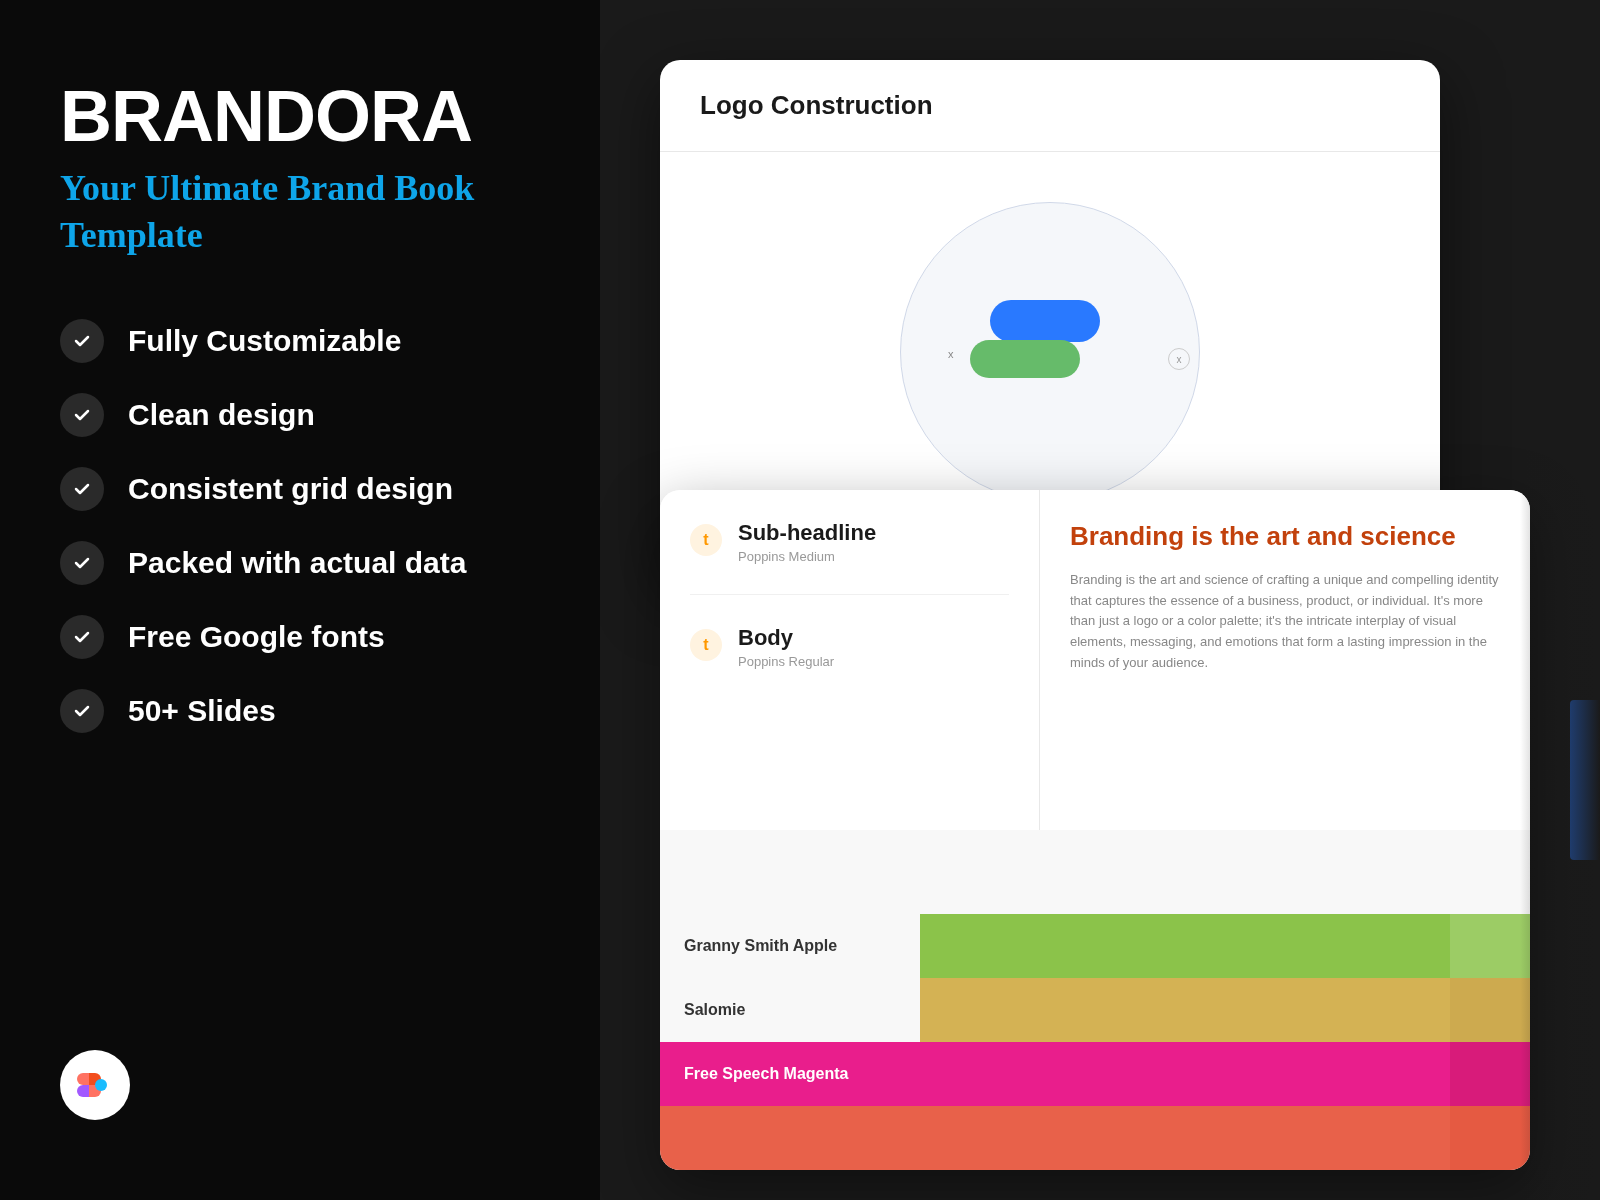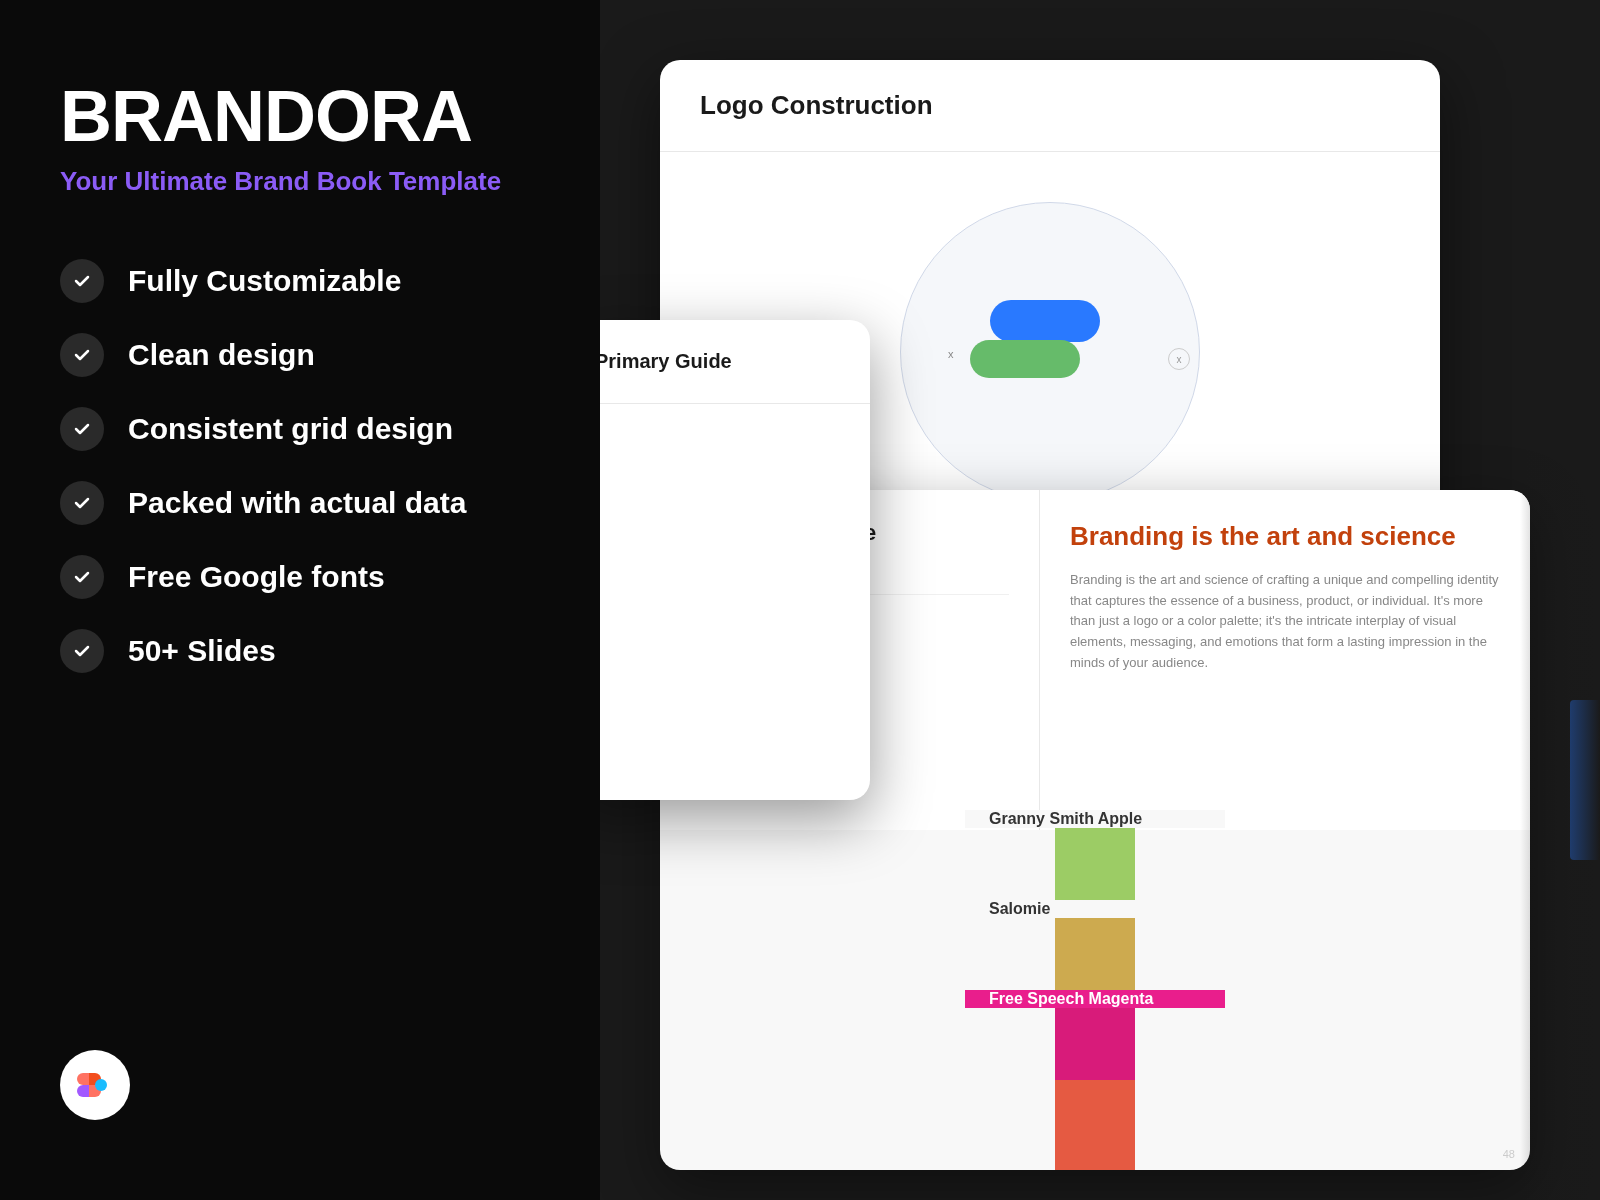--- a/index.html
+++ b/index.html
@@ -35,25 +35,26 @@
     .brand-title {
       font-size: 72px;
       font-weight: 900;
       color: #ffffff;
       letter-spacing: -1px;
       margin-bottom: 13px;
       line-height: 1;
     }
 
     .brand-subtitle {
-      font-size: 26px;
-      font-weight: 700;
-      color: #8b5cf6;
+      font-size: 36px;
+      font-weight: 700;
+      color: #0ea5e9;
       line-height: 1.3;
       margin-bottom: 60px;
+      font-family: Liberation Serif, serif;
     }
 
     .features-list {
       display: flex;
       flex-direction: column;
       gap: 30px;
     }
 
     .feature-item {
       display: flex;
@@ -322,23 +323,22 @@
     
     .color-swatches {
       position: absolute;
       bottom: 0;
       left: 0;
       right: 0;
     }
 
     .color-row {
       display: flex;
-      height: 90px;
-      align-items: center;
-      flex-direction: column;
+      height: 64px;
+      align-items: center;
     }
 
     .color-label-cell {
       width: 260px;
       padding-left: 24px;
       font-size: 17px;
       font-weight: 700;
       background: #f8f8f8;
       height: 100%;
       display: flex;
@@ -463,25 +463,20 @@
         <div class="pill-blue"></div>
         <div class="pill-green"></div>
         <span class="x-label-left">x</span>
         <div class="x-label-right">
           <span>x</span>
         </div>
       </div>
     </div>
   </div>
 
-  <div class="mockup-middle">
-    <div class="mockup-middle-header">
-      <span class="mockup-middle-title">Primary Guide</span>
-    </div>
-  </div>
 
   <div class="mockup-bottom">
     <div class="mockup-bottom-inner">
 
       <div class="typography-section">
 
         <div class="typo-row">
           <div class="typo-icon">t</div>
           <div class="typo-info">
             <span class="typo-name">Sub-headline</span>

